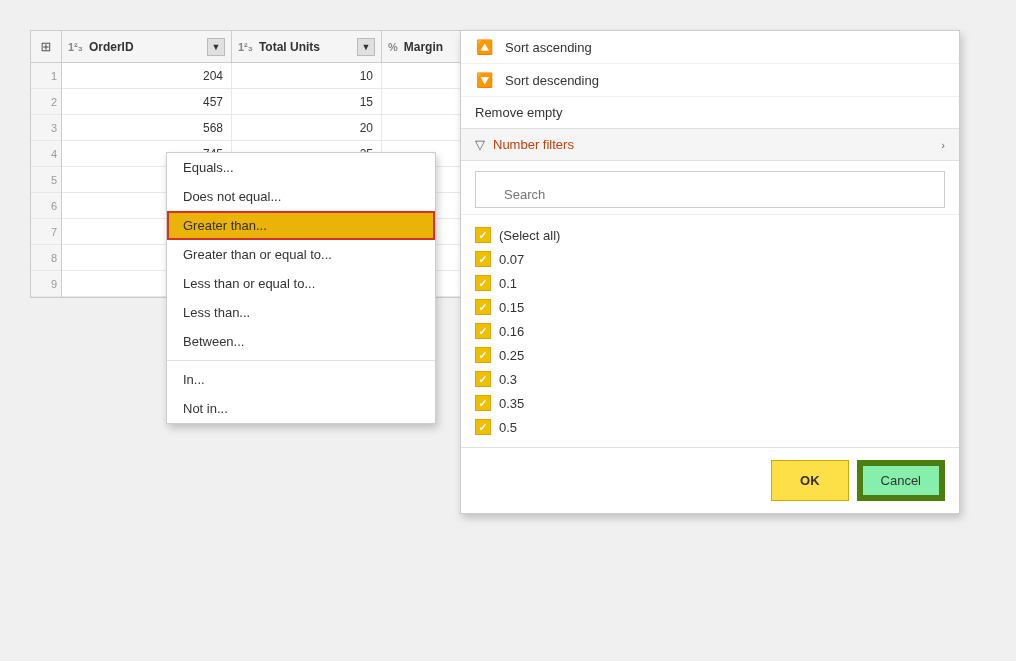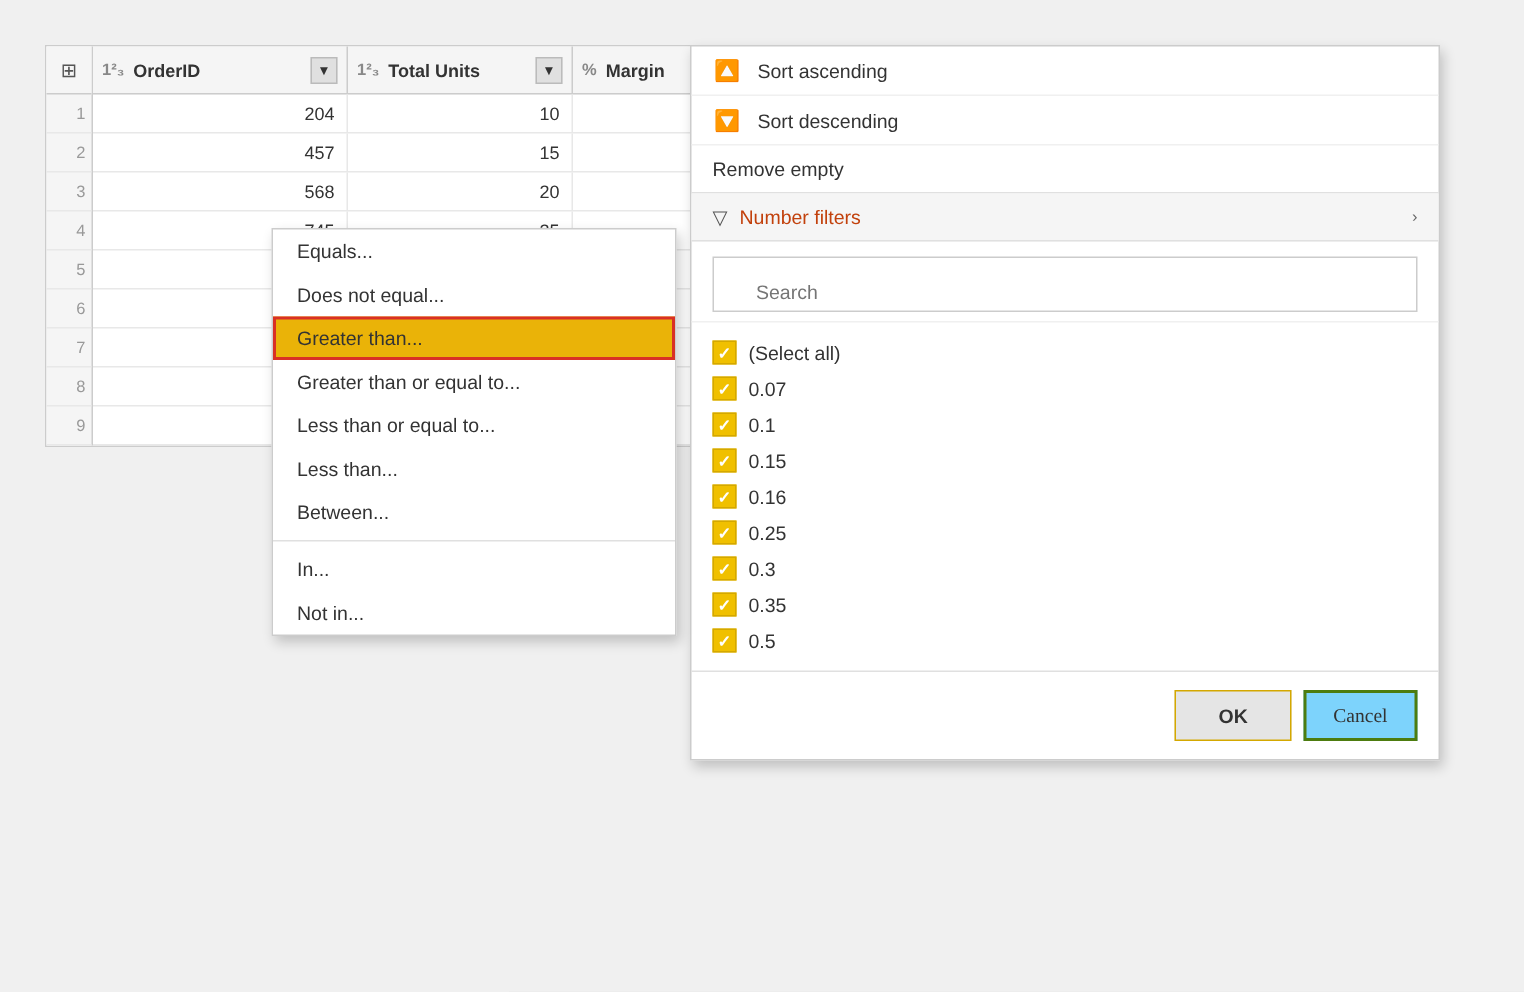--- a/index.html
+++ b/index.html
@@ -95,21 +95,21 @@
 
     .table-cell:last-child { border-right: none; }
     .cell-orderid { width: 170px; }
     .cell-units { width: 150px; }
     .cell-margin { width: 150px; }
 
     
     .context-menu {
       position: absolute;
       top: 152px;
-      left: 181px;
+      left: 166px;
       background: white;
       border: 1px solid #ccc;
       box-shadow: 2px 4px 8px rgba(0,0,0,0.2);
       width: 270px;
       z-index: 10;
     }
 
     .menu-item {
       padding: 7px 16px;
       cursor: pointer;
@@ -261,37 +261,36 @@
 
     .filter-footer {
       display: flex;
       justify-content: flex-end;
       padding: 12px 14px;
       gap: 8px;
       border-top: 1px solid #e0e0e0;
     }
 
     .btn-ok {
-      background: #e5e5e5;
+      background: #fde047;
       border: 1px solid #d4a800;
       padding: 7px 28px;
       font-size: 13px;
       font-weight: 600;
       cursor: pointer;
       color: #333;
     }
 
     .btn-cancel {
-      background: #7dd3fc;
-      border: 2px solid #4d7c0f;
+      background: #86efac;
+      border: 6px solid #4d7c0f;
       padding: 7px 18px;
       font-size: 13px;
       cursor: pointer;
       color: #333;
-      font-family: Liberation Serif, serif;
     }
 
     .table-wrapper {
       display: flex;
     }
 
     .rownums {
       display: flex;
       flex-direction: column;
       background: #f5f5f5;

